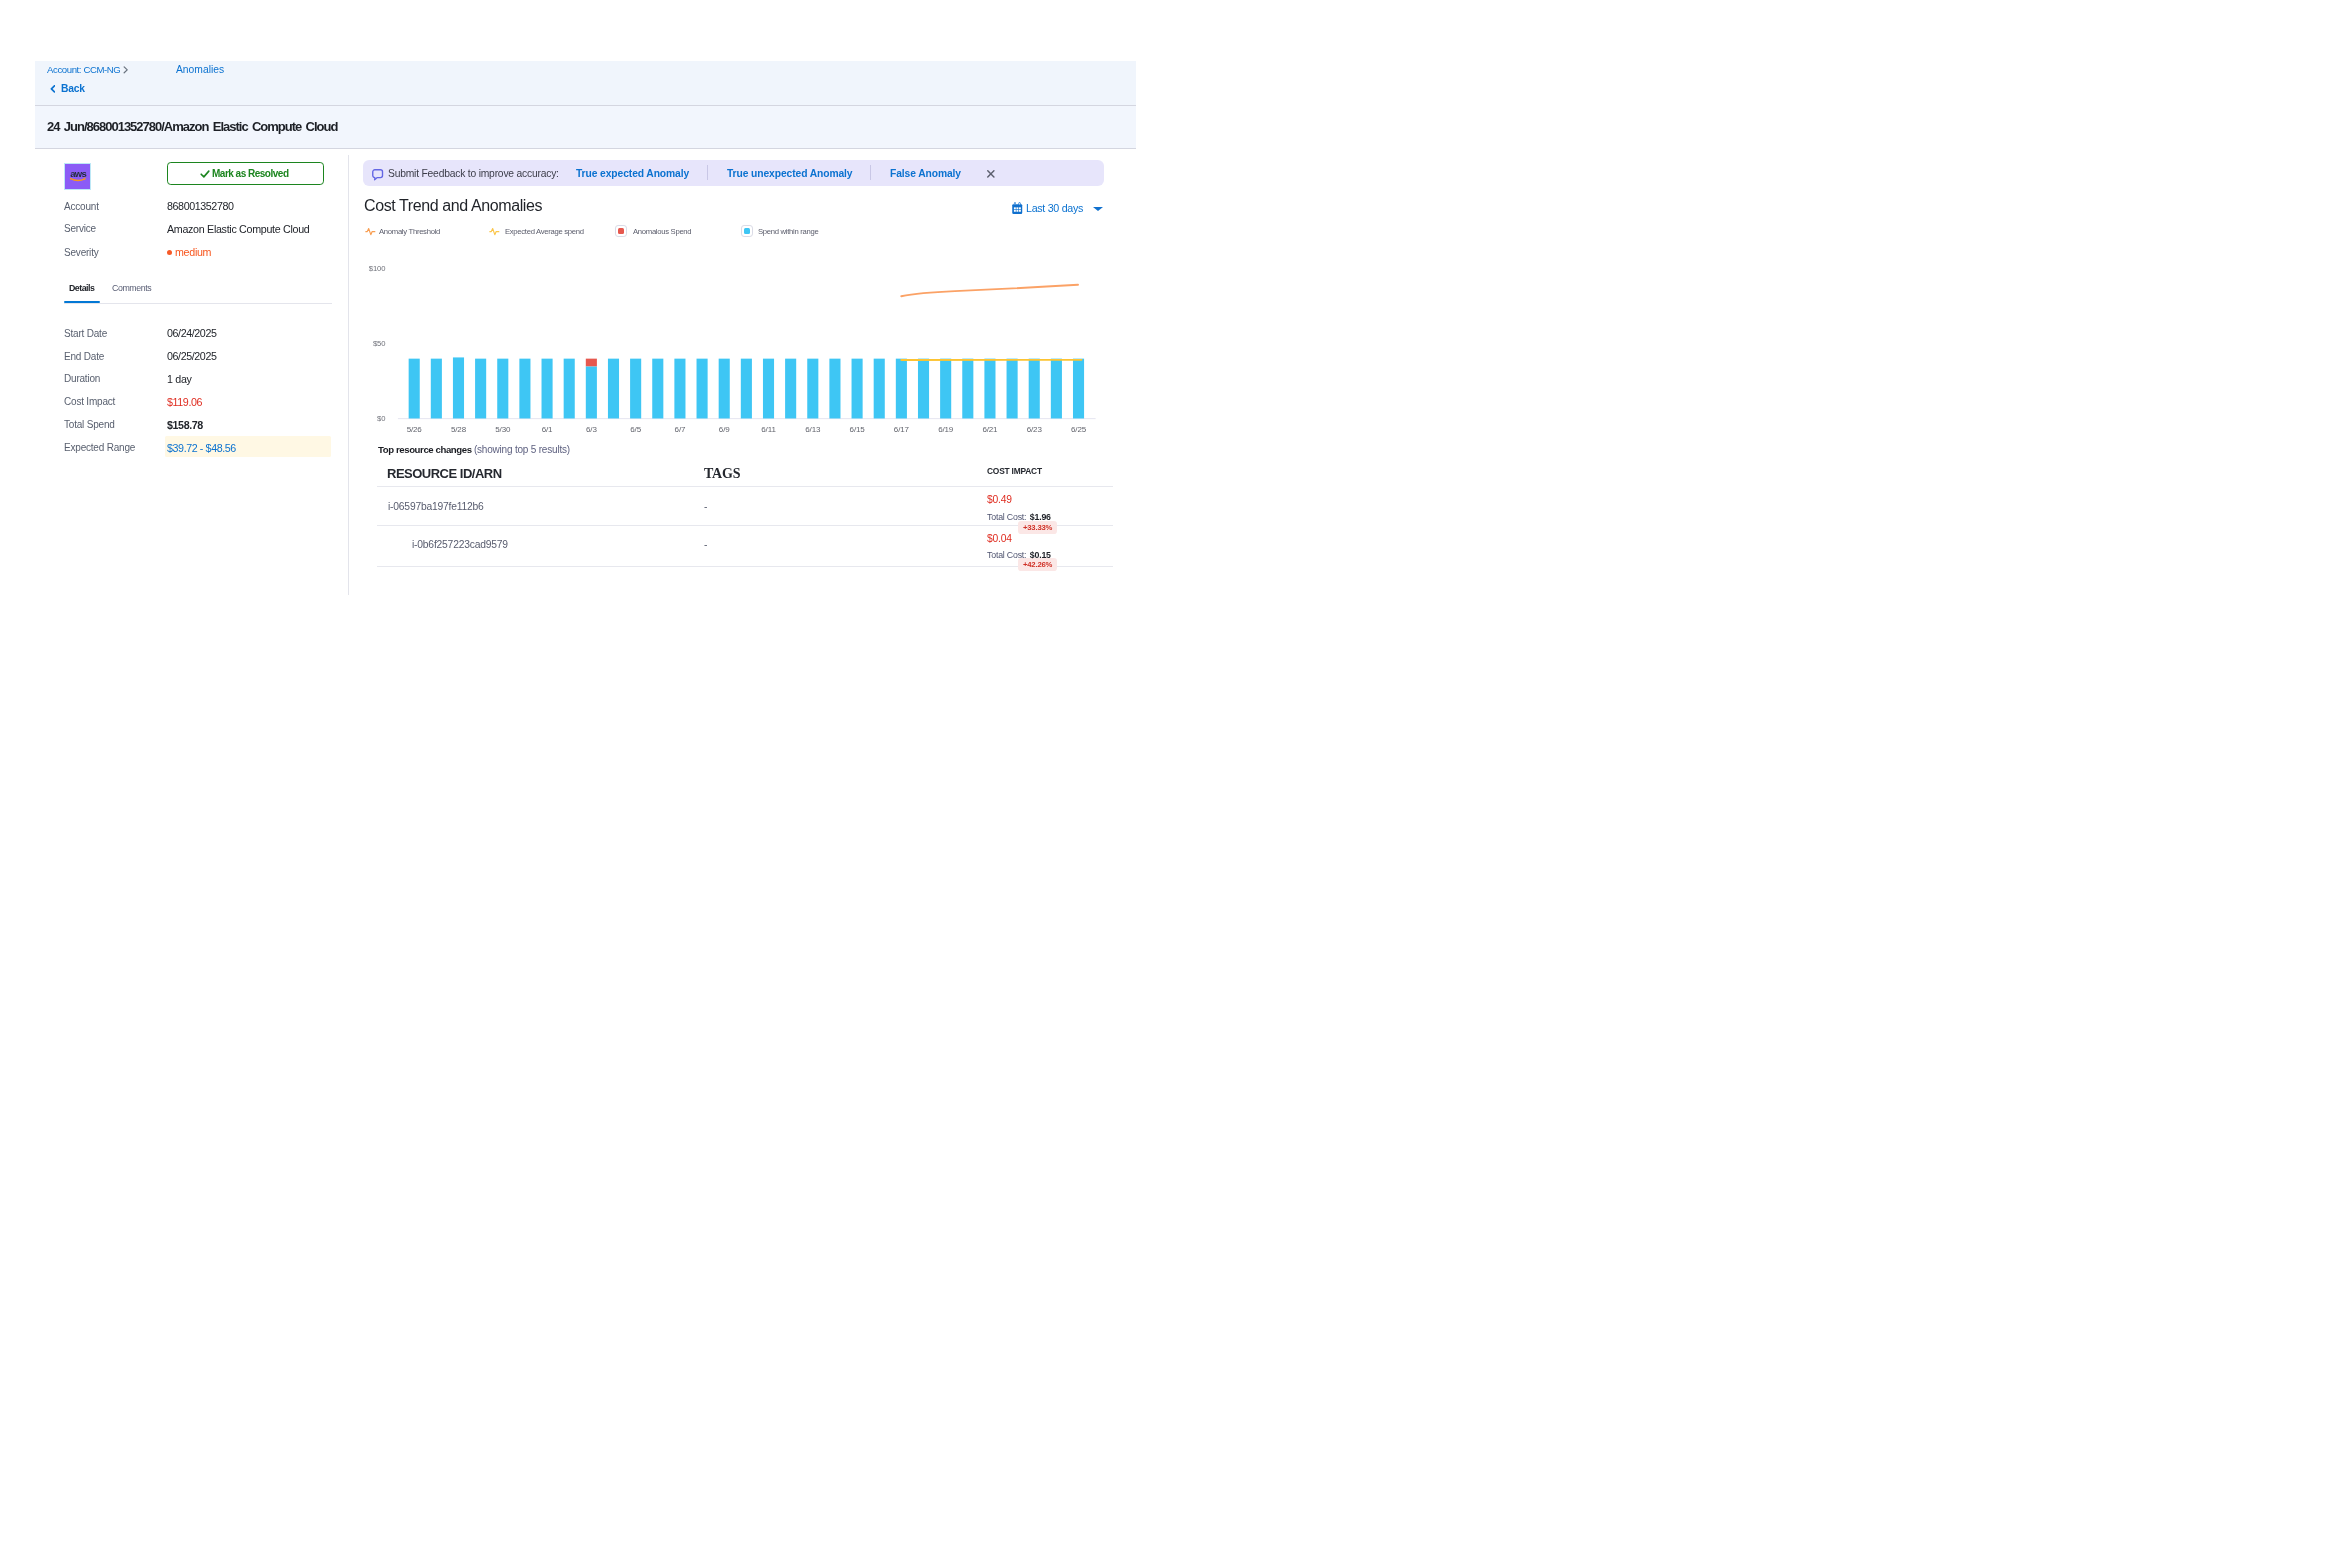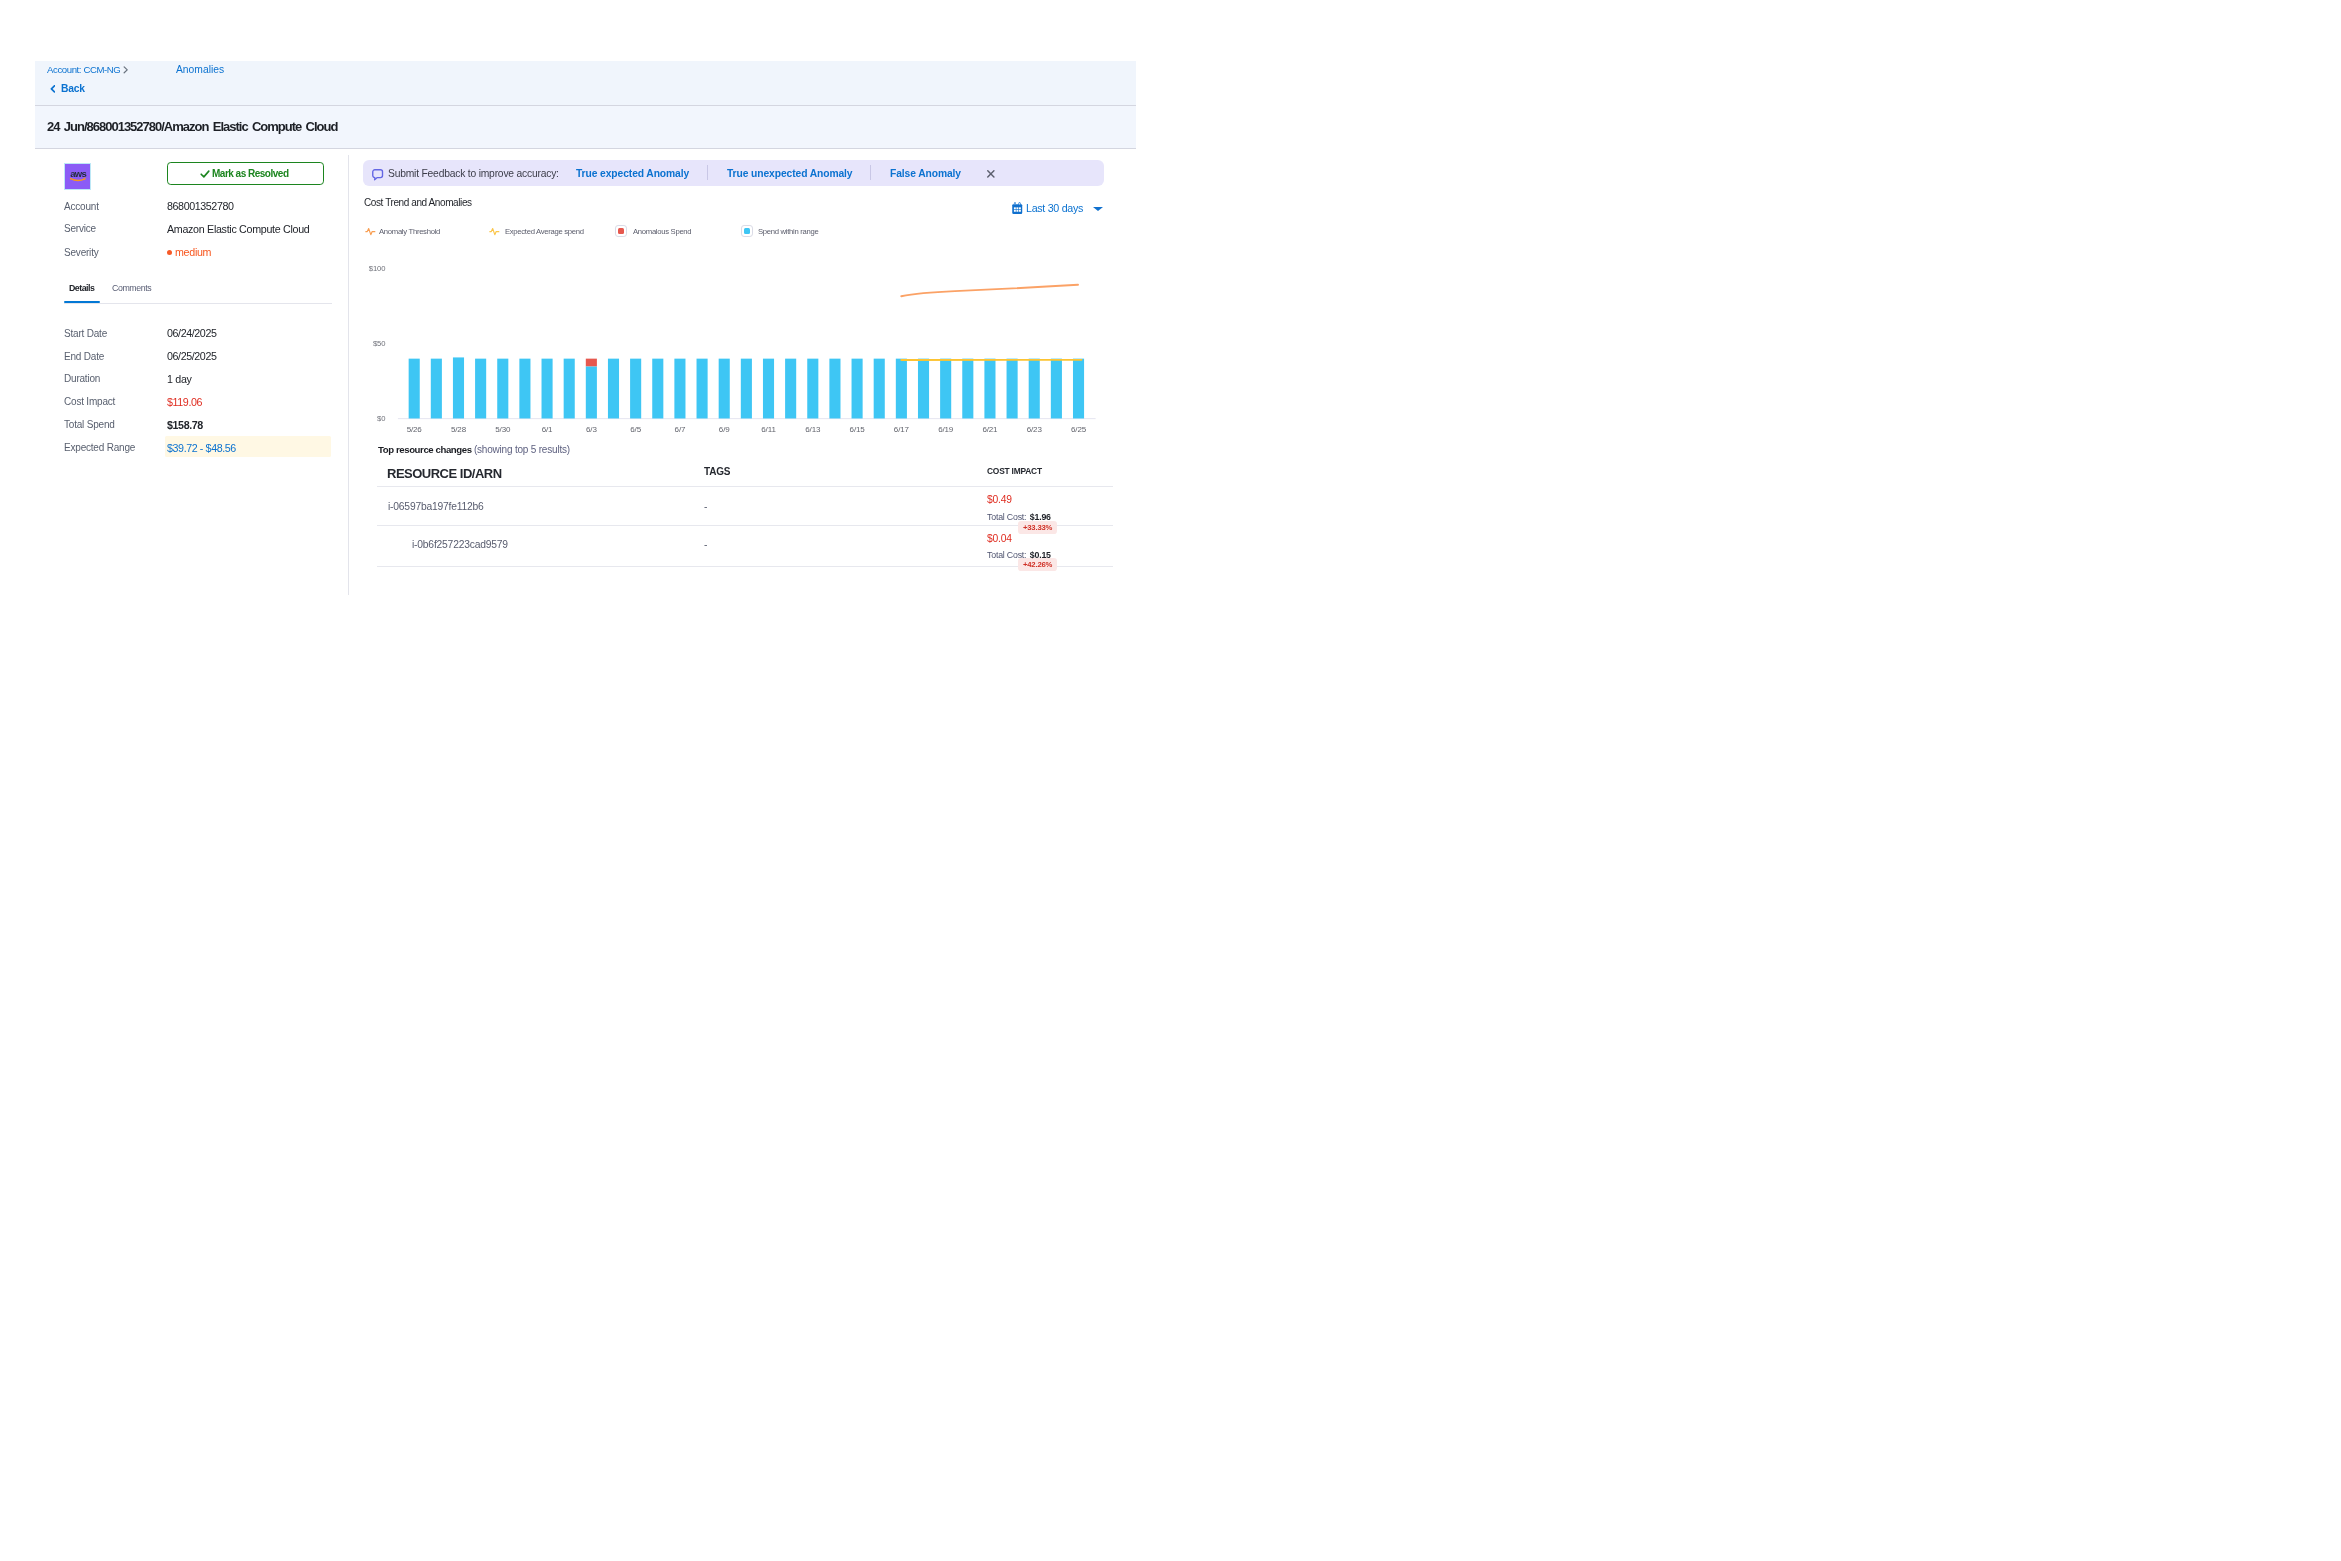--- a/index.html
+++ b/index.html
@@ -16,21 +16,21 @@
   .lbl{color:#585F6E;font-size:10px;letter-spacing:-0.2px;}
   .val{color:#22252B;font-size:10.7px;letter-spacing:-0.3px;}
   .tabline{left:64px;top:303px;width:268px;height:0.8px;background:#E4E5EC;}
   .tabsel{left:64px;top:301px;width:36px;height:1.9px;background:#0278D5;border-radius:1.5px;}
   .vdiv{left:348px;top:155px;width:0.8px;height:440px;background:#E3E4EB;}
   
   .fbar{left:363px;top:160px;width:741px;height:26px;background:#E7E5FB;border-radius:6.1px;}
   .fbtext{color:#3C3D49;font-size:10.3px;letter-spacing:-0.2px;}
   .fblink{color:#0B72D0;font-size:10.3px;font-weight:700;letter-spacing:-0.1px;}
   .fbsep{width:0.8px;height:15.3px;background:#C9C7E6;top:165px;}
-  .ctitle{left:364px;top:197px;font-size:10px;font-weight:400;letter-spacing:-0.4px;color:#1F2228;}
+  .ctitle{left:364px;top:197px;font-size:16px;font-weight:400;letter-spacing:-0.4px;color:#1F2228;}
   .l30{color:#0B72D0;font-size:10.3px;letter-spacing:-0.2px;font-weight:400;}
   .legtext{color:#5A5C6B;font-size:7.7px;letter-spacing:-0.3px;}
   .legsym{width:9.6px;height:9.6px;border:0.8px solid #DADBE6;border-radius:3.1px;background:#fff;}
   .legsym i{display:block;width:6.1px;height:6.1px;border-radius:1.5px;margin:1.7px auto 0 auto;}
   .th{font-size:8.8px;font-weight:700;color:#25282F;}
   .hr{height:0.8px;background:#E7E8EE;left:377px;width:736px;}
   .rid{font-size:10.3px;letter-spacing:-0.2px;color:#585C6E;}
   .red{color:#DF2C20;}
   .badge{background:#FBE7E6;border-radius:3.1px;color:#CF3127;font-weight:700;font-size:7.7px;letter-spacing:-0.2px;height:13px;line-height:13px;padding:0 5px;}
   .tc{font-size:8.8px;letter-spacing:-0.2px;color:#4F5470;font-weight:700;}
@@ -195,21 +195,21 @@
     <text x="1235.98" y="564.5" text-anchor="middle" font-size="10.5" fill="#62646D" letter-spacing="-0.2">6/19</text>
     <text x="1293.87" y="564.5" text-anchor="middle" font-size="10.5" fill="#62646D" letter-spacing="-0.2">6/21</text>
     <text x="1351.76" y="564.5" text-anchor="middle" font-size="10.5" fill="#62646D" letter-spacing="-0.2">6/23</text>
     <text x="1409.65" y="564.5" text-anchor="middle" font-size="10.5" fill="#62646D" letter-spacing="-0.2">6/25</text>
     <path d="M1178 470.6 L1413.5 470.4" stroke="#FCC331" stroke-width="2.4" fill="none" stroke-linecap="round"></path>
     <path d="M1178 387.2 C1196 383.6 1216 382 1248 380.6 C1320 377.4 1365 374.8 1409 372.2" stroke="#FBA266" stroke-width="2.5" fill="none" stroke-linecap="round"></path>
   </svg>
 
   <div class="abs" style="left:378px;top:444px;font-size:9.6px;font-weight:700;letter-spacing:-0.4px;color:#1A1C22;">Top resource changes <span style="color:#5E6180;font-weight:400;font-size:10px;letter-spacing:-0.2px;">(showing top 5 results)</span></div>
   <div class="abs th" style="left:387px;top:466px;font-size:13px;letter-spacing:-0.5px;">RESOURCE ID/ARN</div>
-  <div class="abs th" style="left:704px;top:466px;font-size:10px;letter-spacing:-0.2px;">TAGS</div>
+  <div class="abs th" style="left:704px;top:466px;font-size:14px;letter-spacing:-0.2px;font-family:Liberation Serif, serif;">TAGS</div>
   <div class="abs th" style="left:987px;top:466px;font-size:8.4px;letter-spacing:-0.2px;">COST IMPACT</div>
   <div class="abs hr" style="top:486px;"></div>
   <div class="abs hr" style="top:525px;"></div>
   <div class="abs hr" style="top:566px;"></div>
 
   <div class="abs rid" style="left:388px;top:501px;">i-06597ba197fe112b6</div>
   <div class="abs rid" style="left:704px;top:501px;">-</div>
   <div class="abs red" style="left:987px;top:494px;font-size:10.3px;letter-spacing:-0.2px;">$0.49</div>
   <div class="abs badge" style="left:1018px;top:493px;margin-top:28px;">+33.33%</div>
   <div class="abs" style="left:987px;top:509px;"><span class="tc" style="font-weight:400;">Total Cost:</span> <span class="tcv">$1.96</span></div>

